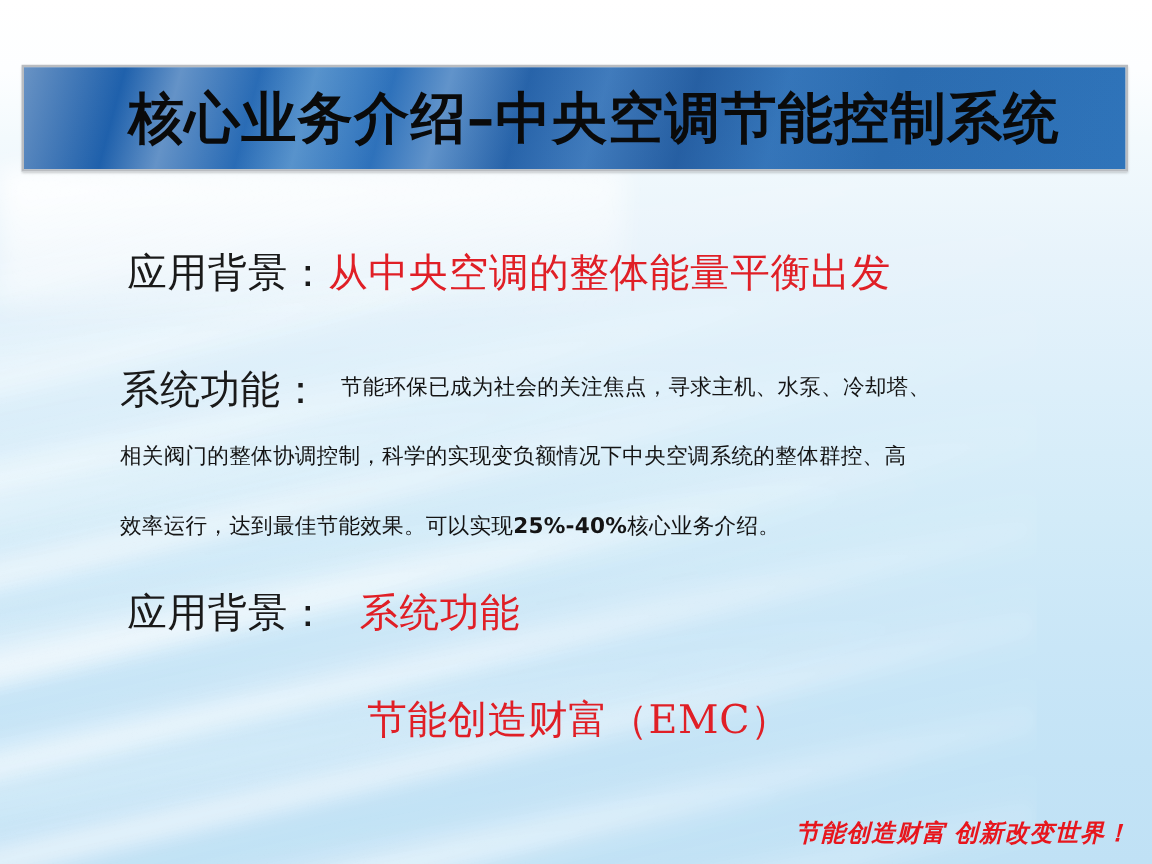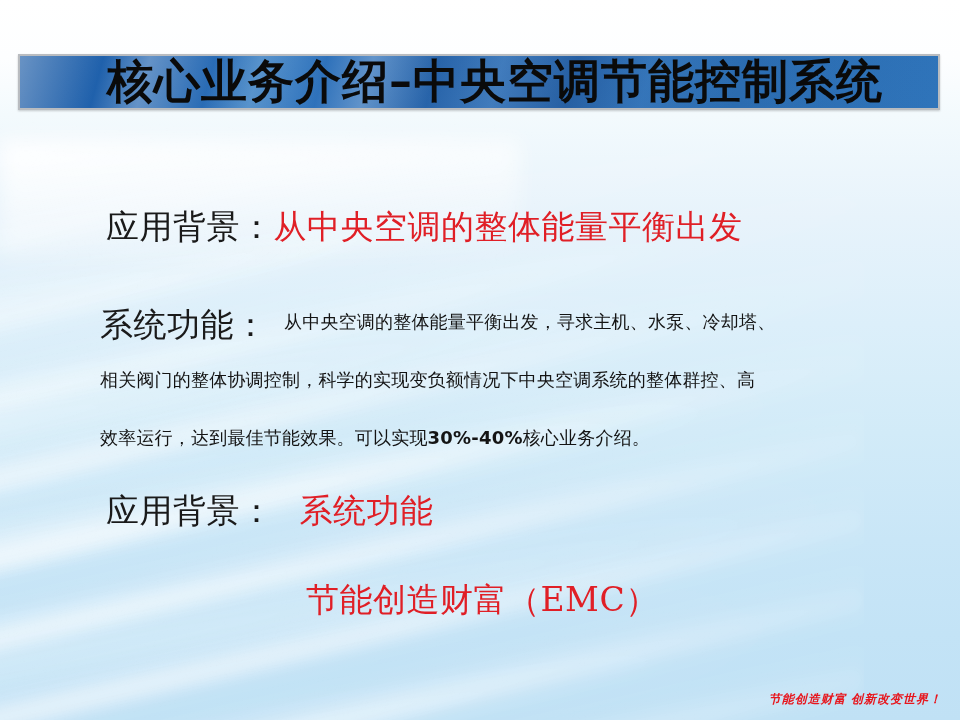--- a/index.html
+++ b/index.html
@@ -90,21 +90,21 @@
     filter: blur(10px);
     pointer-events: none;
   }
 
   
   .title-bar {
     position: absolute;
     left: 18px;
     top: 54px;
     width: 922px;
-    height: 56px;
+    height: 89px;
     box-sizing: border-box;
     border: 2px solid #b9bcc0;
     background:
       linear-gradient(105deg,
         rgba(255,255,255,0.34) 0%,
         rgba(255,255,255,0.00) 9%,
         rgba(255,255,255,0.30) 14%,
         rgba(255,255,255,0.02) 21%,
         rgba(160,205,235,0.40) 26%,
         rgba(255,255,255,0.02) 33%,
@@ -167,22 +167,22 @@
   .ln2 { left: 100px;  top: 368px; }
   .ln3 { left: 100px;  top: 426px; }
 
   .pct { font-weight: 700; }
 
   
   .footer {
     position: absolute;
     right: 18px;
     bottom: 12px;
-    font-family: Liberation Sans, sans-serif;
-    font-size: 12px;
+    font-family: Liberation Serif, serif;
+    font-size: 20px;
     font-weight: 700;
     font-style: italic;
     color: #e7161d;
     letter-spacing: 1px;
     white-space: nowrap;
   }
 </style>
 </head>
 <body>
 
@@ -195,24 +195,24 @@
     <span class="title-text">核心业务介绍–中央空调节能控制系统</span>
   </div>
 
   <div class="blk row-bg">
     <span class="label-lg">应用背景：</span><span class="red-lg">从中央空调的整体能量平衡出发</span>
   </div>
 
   <div class="blk row-fn">
     <span class="label-lg">系统功能：</span>
   </div>
-  <div class="body-sm ln1">从中央空调的整体能量平衡出发，寻求主机、水泵、冷却塔、</div>
+  <div class="body-sm ln1">节能环保已成为社会的关注焦点，寻求主机、水泵、冷却塔、</div>
   <div class="body-sm ln2">相关阀门的整体协调控制，科学的实现变负额情况下中央空调系统的整体群控、高</div>
   <div class="body-sm ln3">
-    <span>效率运行，达到最佳节能效果。可以实现</span><span class="pct">30%-40%</span><span>核心业务介绍。</span>
+    <span>效率运行，达到最佳节能效果。可以实现</span><span class="pct">25%-40%</span><span>核心业务介绍。</span>
   </div>
 
   <div class="blk row-mode">
     <span class="label-lg">应用背景：</span><span class="red-lg" style="padding-left:26px">系统功能</span>
   </div>
   <div class="blk row-emc">
     <span class="red-lg">节能创造财富（EMC）</span>
   </div>
 
   <div class="footer">节能创造财富 创新改变世界！</div>

